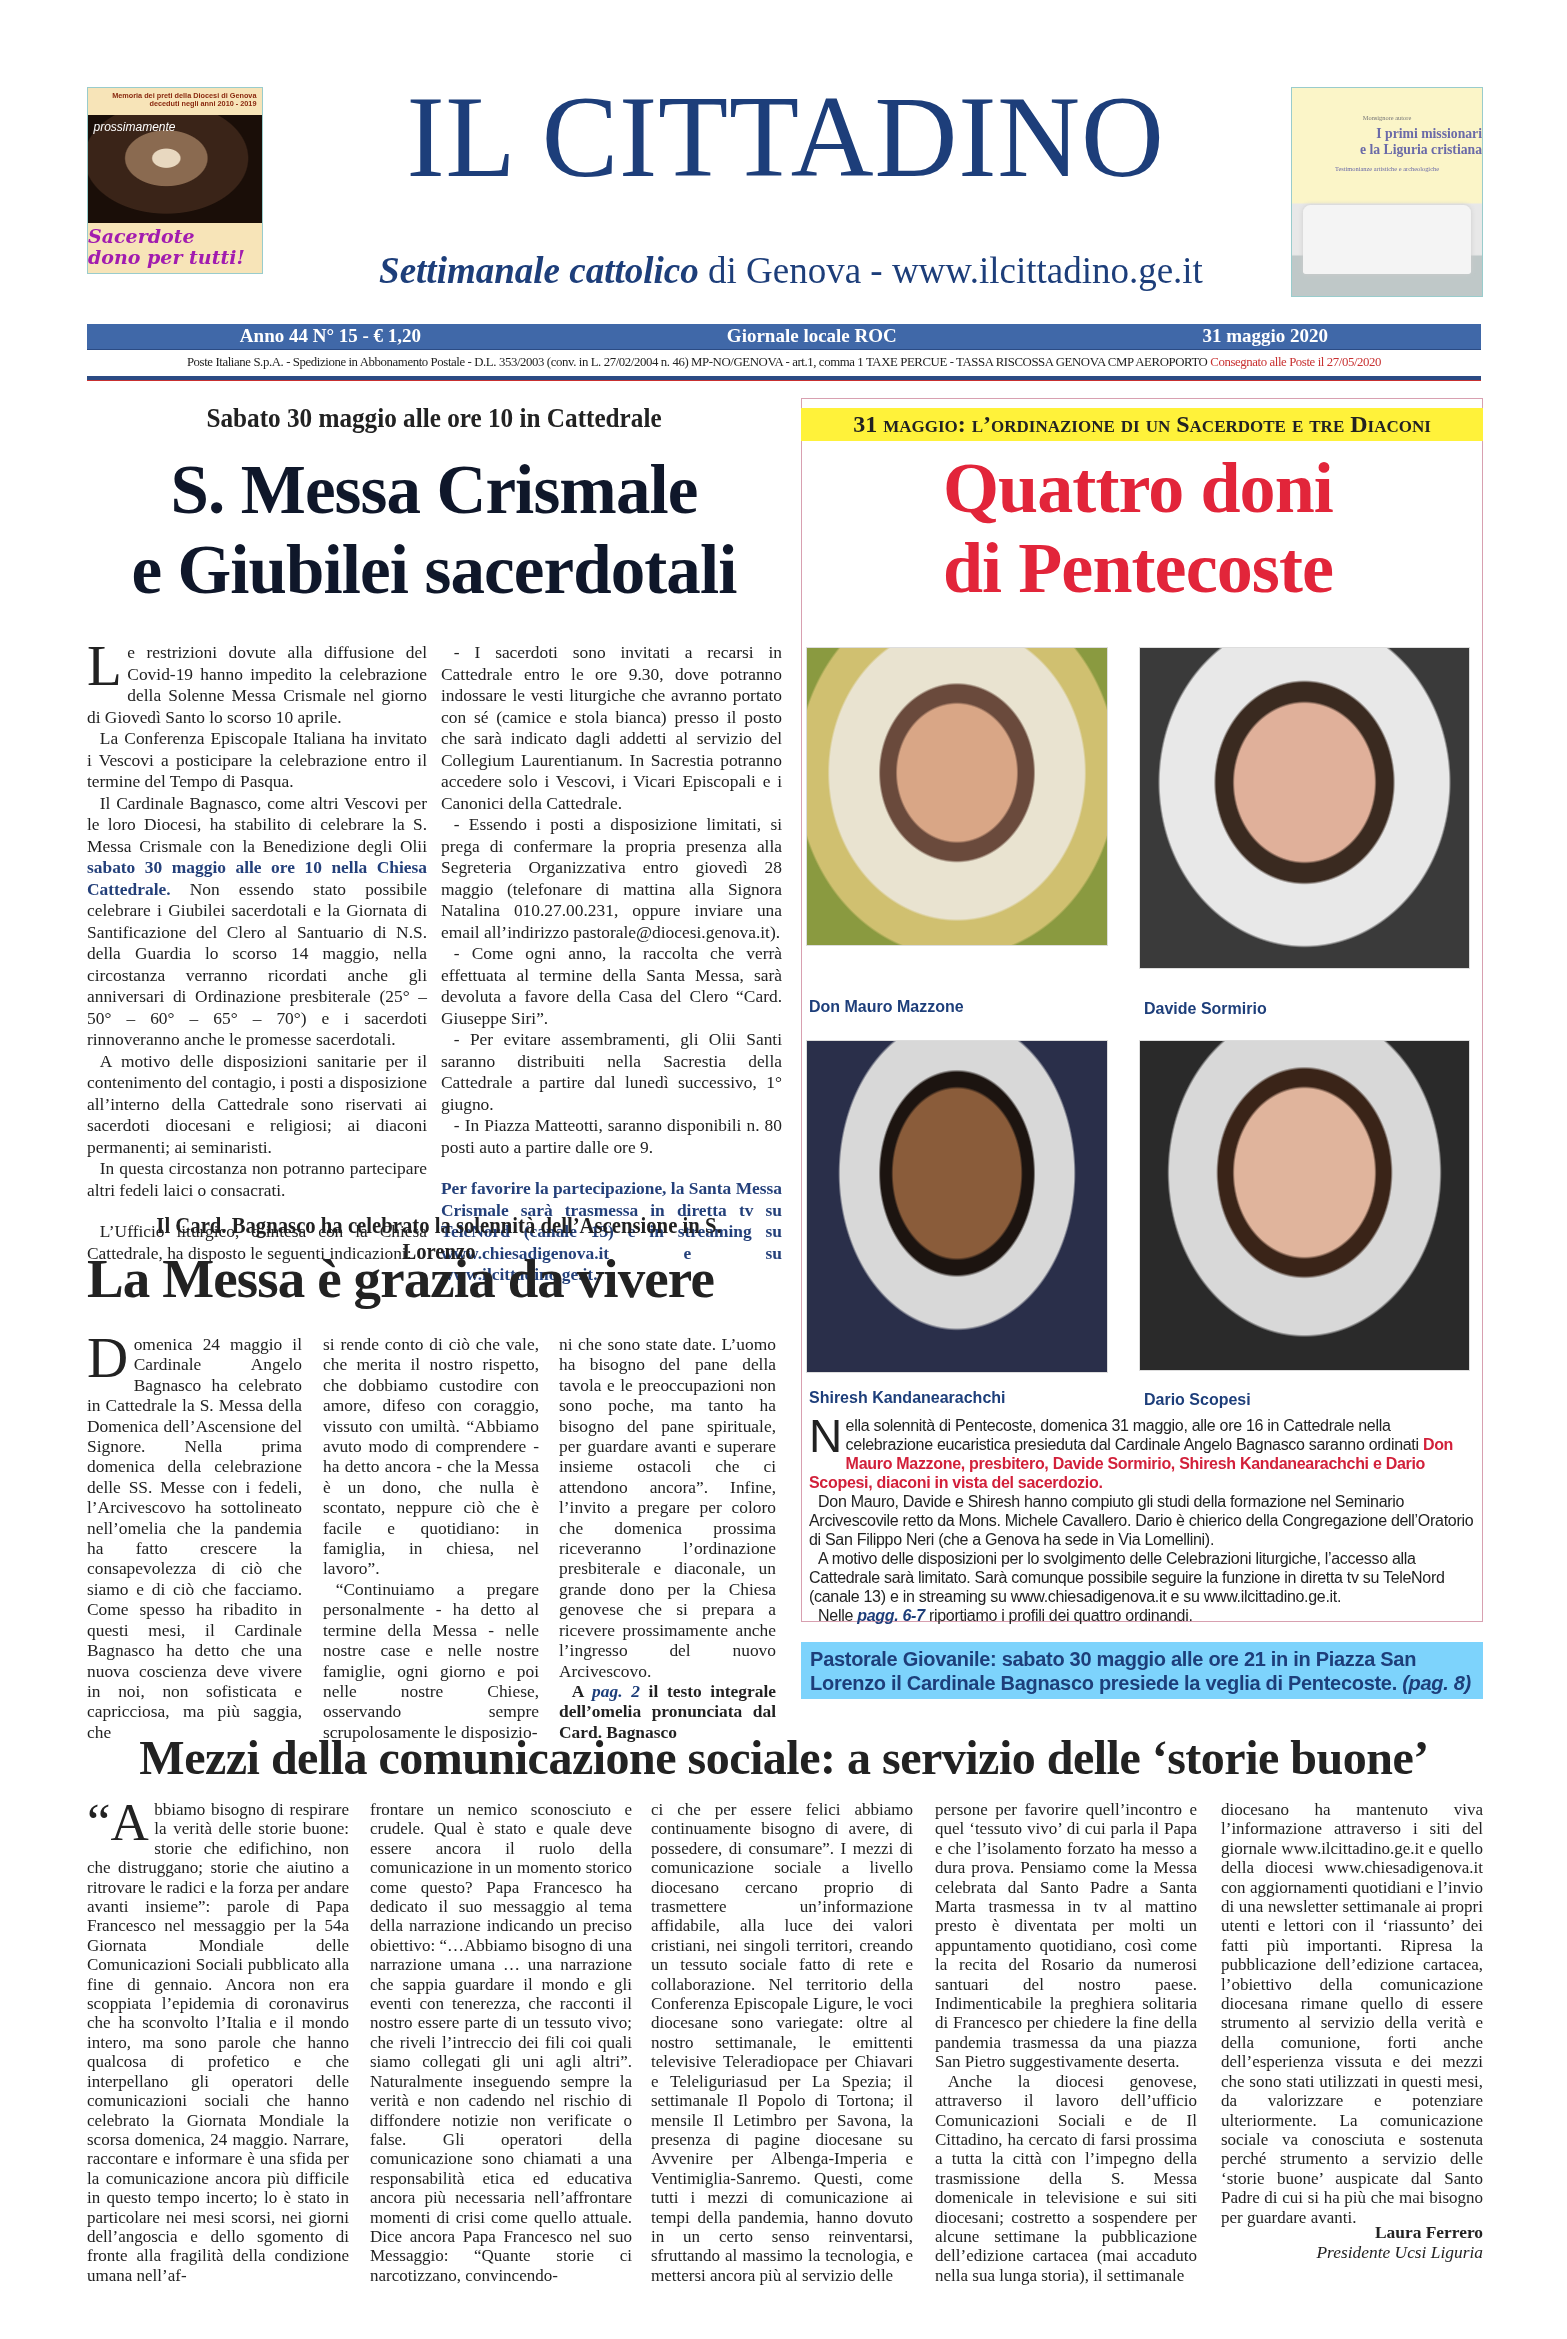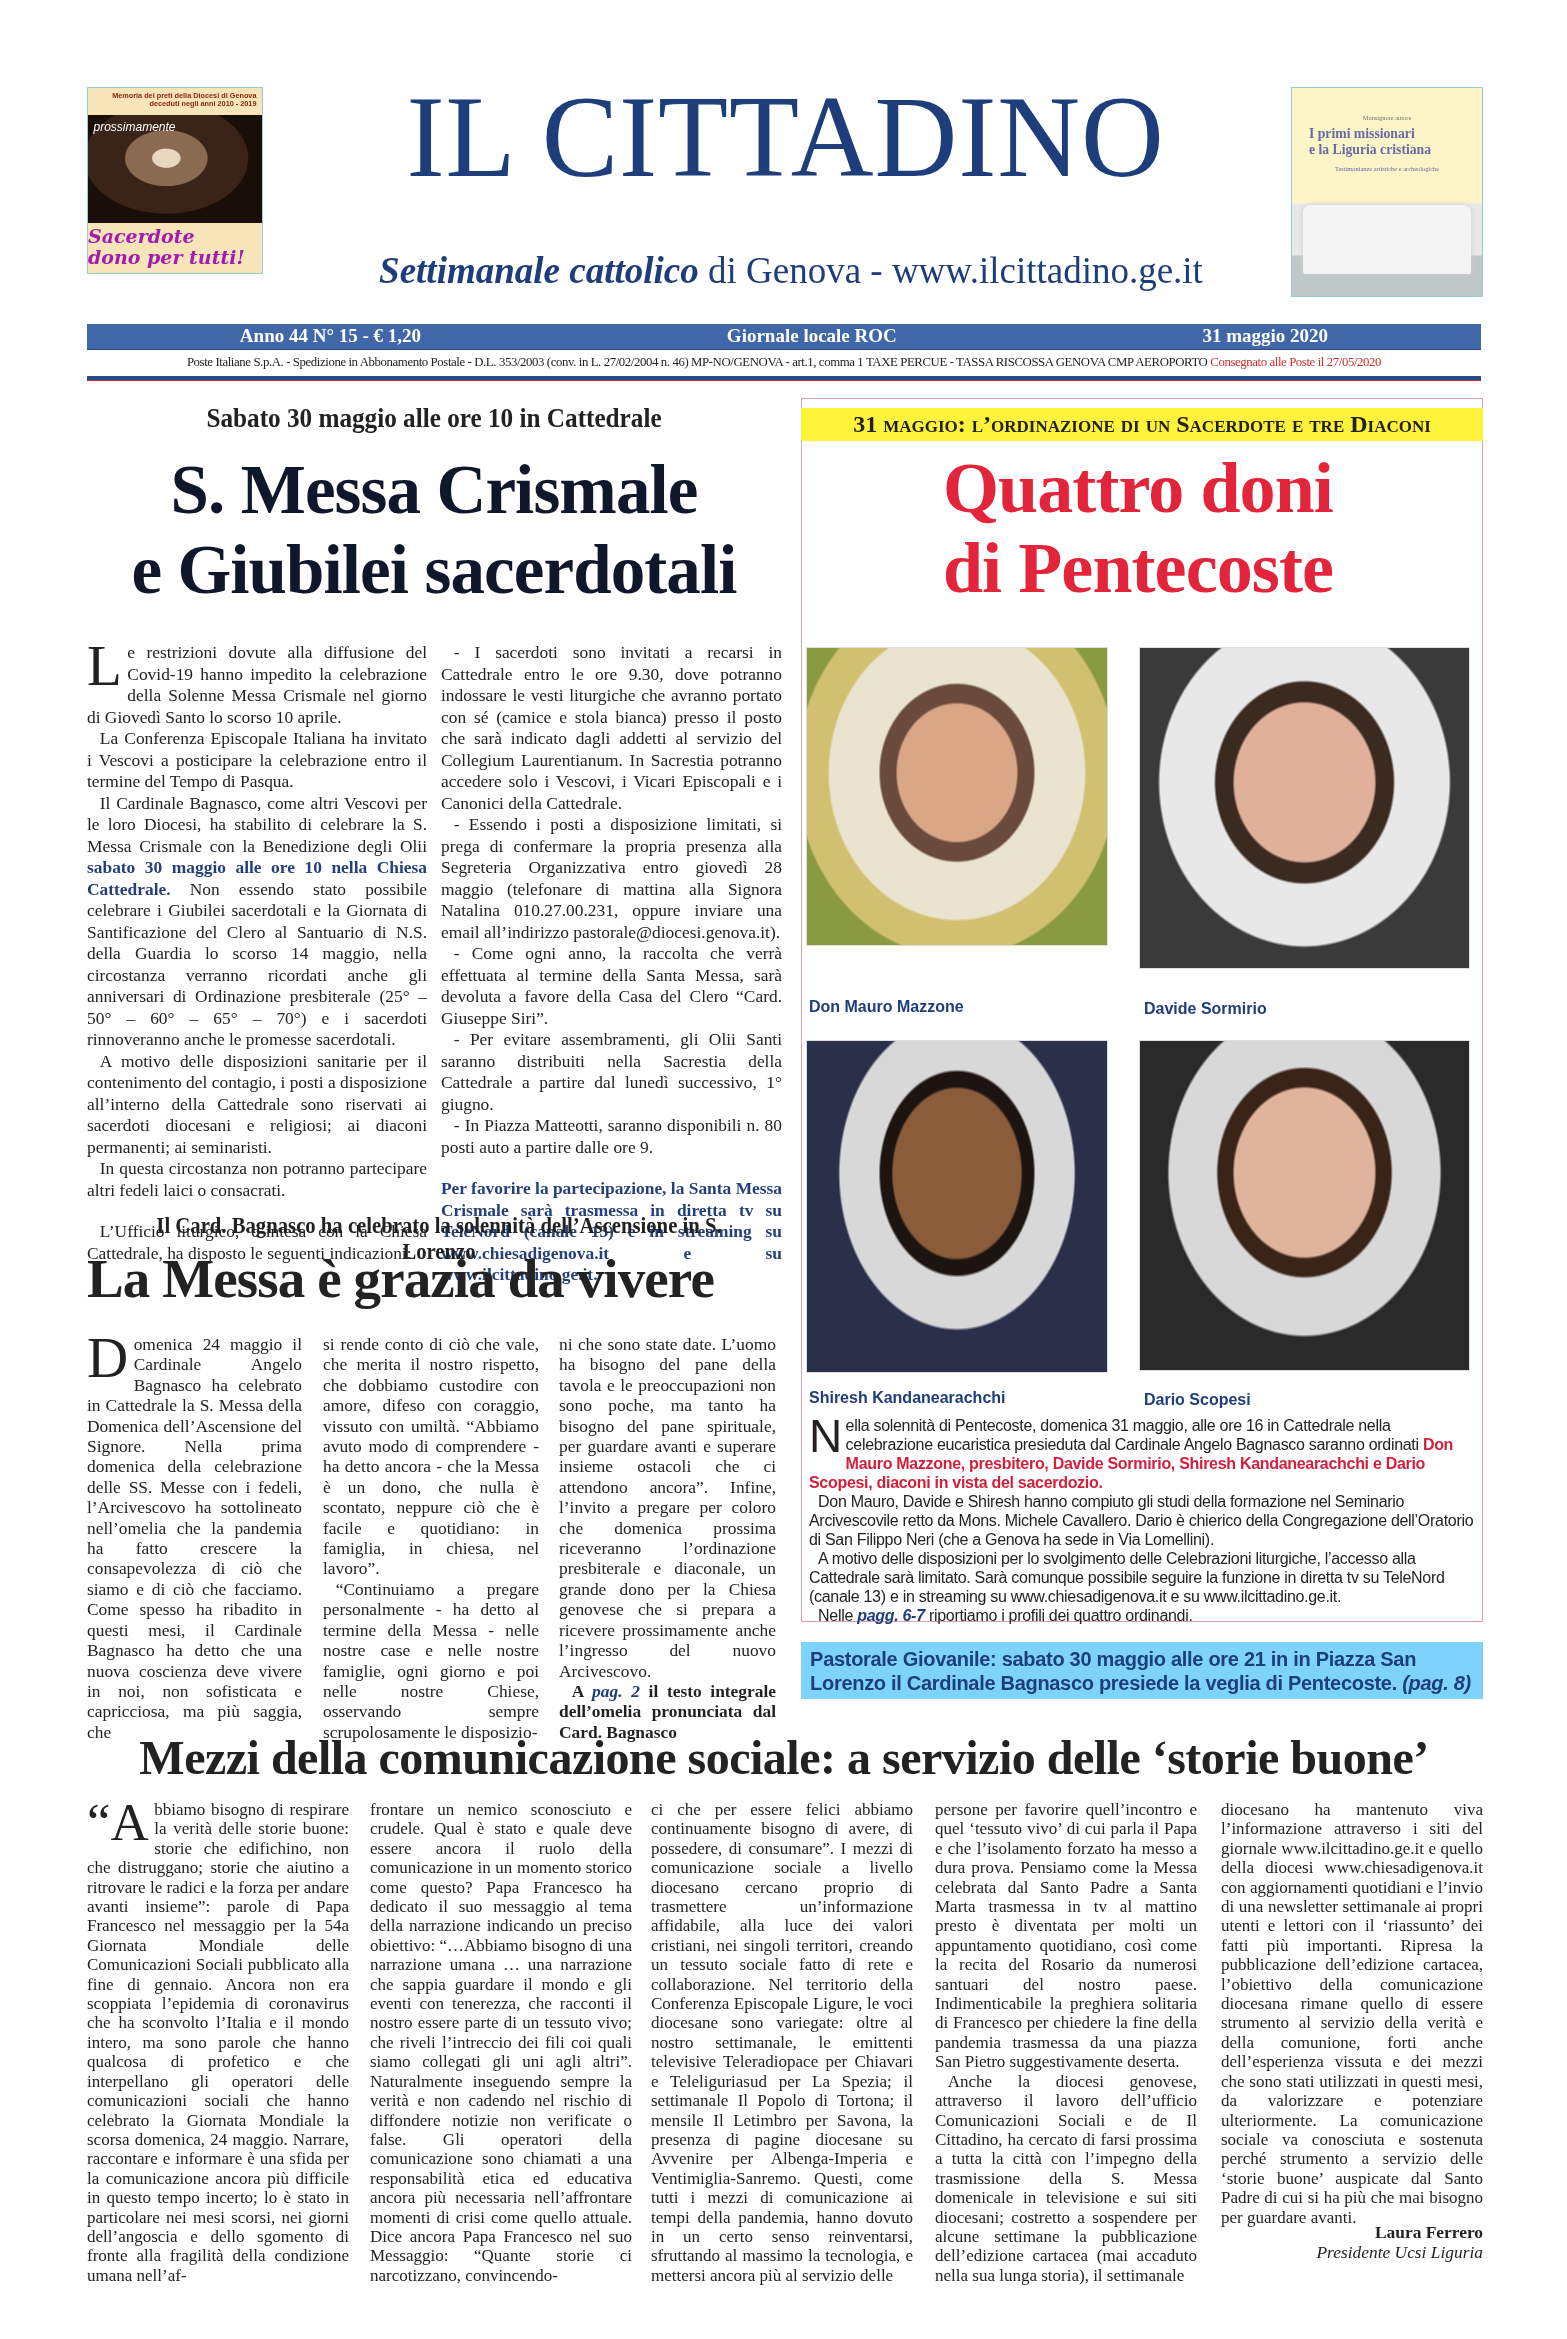--- a/index.html
+++ b/index.html
@@ -7,21 +7,21 @@
 body{position:relative;font-family:"Liberation Serif","DejaVu Serif",serif;color:#222}
 .abs{position:absolute}
 
 .ad-left{left:87px;top:87px;width:174px;width:176px;height:187px;border:0.9px solid #9cc;background:#f7e4b8;overflow:hidden}
 .ad-left .top{font-size:7.3px;color:#8a2a10;text-align:right;font-weight:bold;font-family:"Liberation Sans",sans-serif;padding:3.7px 5.5px;line-height:1.2}
 .ad-left .photo{position:absolute;left:0;top:27.4px;width:100%;height:108px;background:radial-gradient(ellipse at 45% 40%,#e8d8c0 0 10%,#8a6a50 11% 30%,#3a2418 31% 60%,#1a0e08 61%)}
 .ad-left .photo .tag{position:absolute;left:5.5px;top:4.6px;color:#fff;font-family:"Liberation Sans",sans-serif;font-style:italic;font-size:12px}
 .ad-left .slogan{position:absolute;left:0;right:0;bottom:5.5px;text-align:left;color:#a21caf;font-style:italic;font-weight:bold;font-size:19px;line-height:1.1;font-family:"DejaVu Serif",serif}
 .ad-right{left:1291px;top:87px;width:192px;height:210px;border:0.9px solid #9cc;background:linear-gradient(#fbf5c8 0 55%,#e8e8e8 56% 80%,#bfc8c8 81%);overflow:hidden}
 .ad-right .author{position:absolute;top:25.6px;left:0;right:0;text-align:center;font-size:6.4px;color:#777}
-.ad-right .title{position:absolute;top:38px;left:17px;right:0;text-align:left;font-size:13.7px;color:#6a6aa8;font-weight:bold;line-height:1.2}
+.ad-right .title{position:absolute;top:38px;left:0;right:0;text-align:right;font-size:13.7px;color:#6a6aa8;font-weight:bold;line-height:1.2}
 .ad-right .sub{position:absolute;top:77px;left:0;right:0;text-align:center;font-size:6.4px;color:#6a6aa8}
 .ad-right .basin{position:absolute;left:11px;right:11px;top:117px;height:69px;background:#f4f4f4;border-radius:7.3px 7.3px 2.7px 2.7px;box-shadow:0 0 5.5px #ccc}
 .logo{left:292px;top:78px;width:987px;text-align:center;font-family:"Liberation Serif",serif;font-size:117px;color:#1d3e7a;letter-spacing:0.9px;line-height:1;transform:scaleX(.98)}
 .tagline{left:302px;top:249px;width:978px;text-align:center;font-size:37px;color:#1d3e7a;white-space:nowrap}
 .tagline i{font-weight:bold}
 .tagline b{font-weight:normal}
 .infobar{left:87px;top:324px;width:1394px;height:25.6px;background:#4068a8;color:#fff;display:flex;justify-content:space-around;align-items:center;font-weight:bold;font-size:19px;border-bottom:0.9px solid #2b4b84}
 .postline{left:87px;top:355px;width:1394px;font-size:12.8px;text-align:center;white-space:nowrap;letter-spacing:-0.4px;font-family:"Liberation Sans Narrow","Liberation Serif",serif}
 .postline .red{color:#c83030}
 .rule{left:87px;top:376px;width:1394px;height:4.6px;background:#2b4b84;border-bottom:1.8px solid #c83030}

